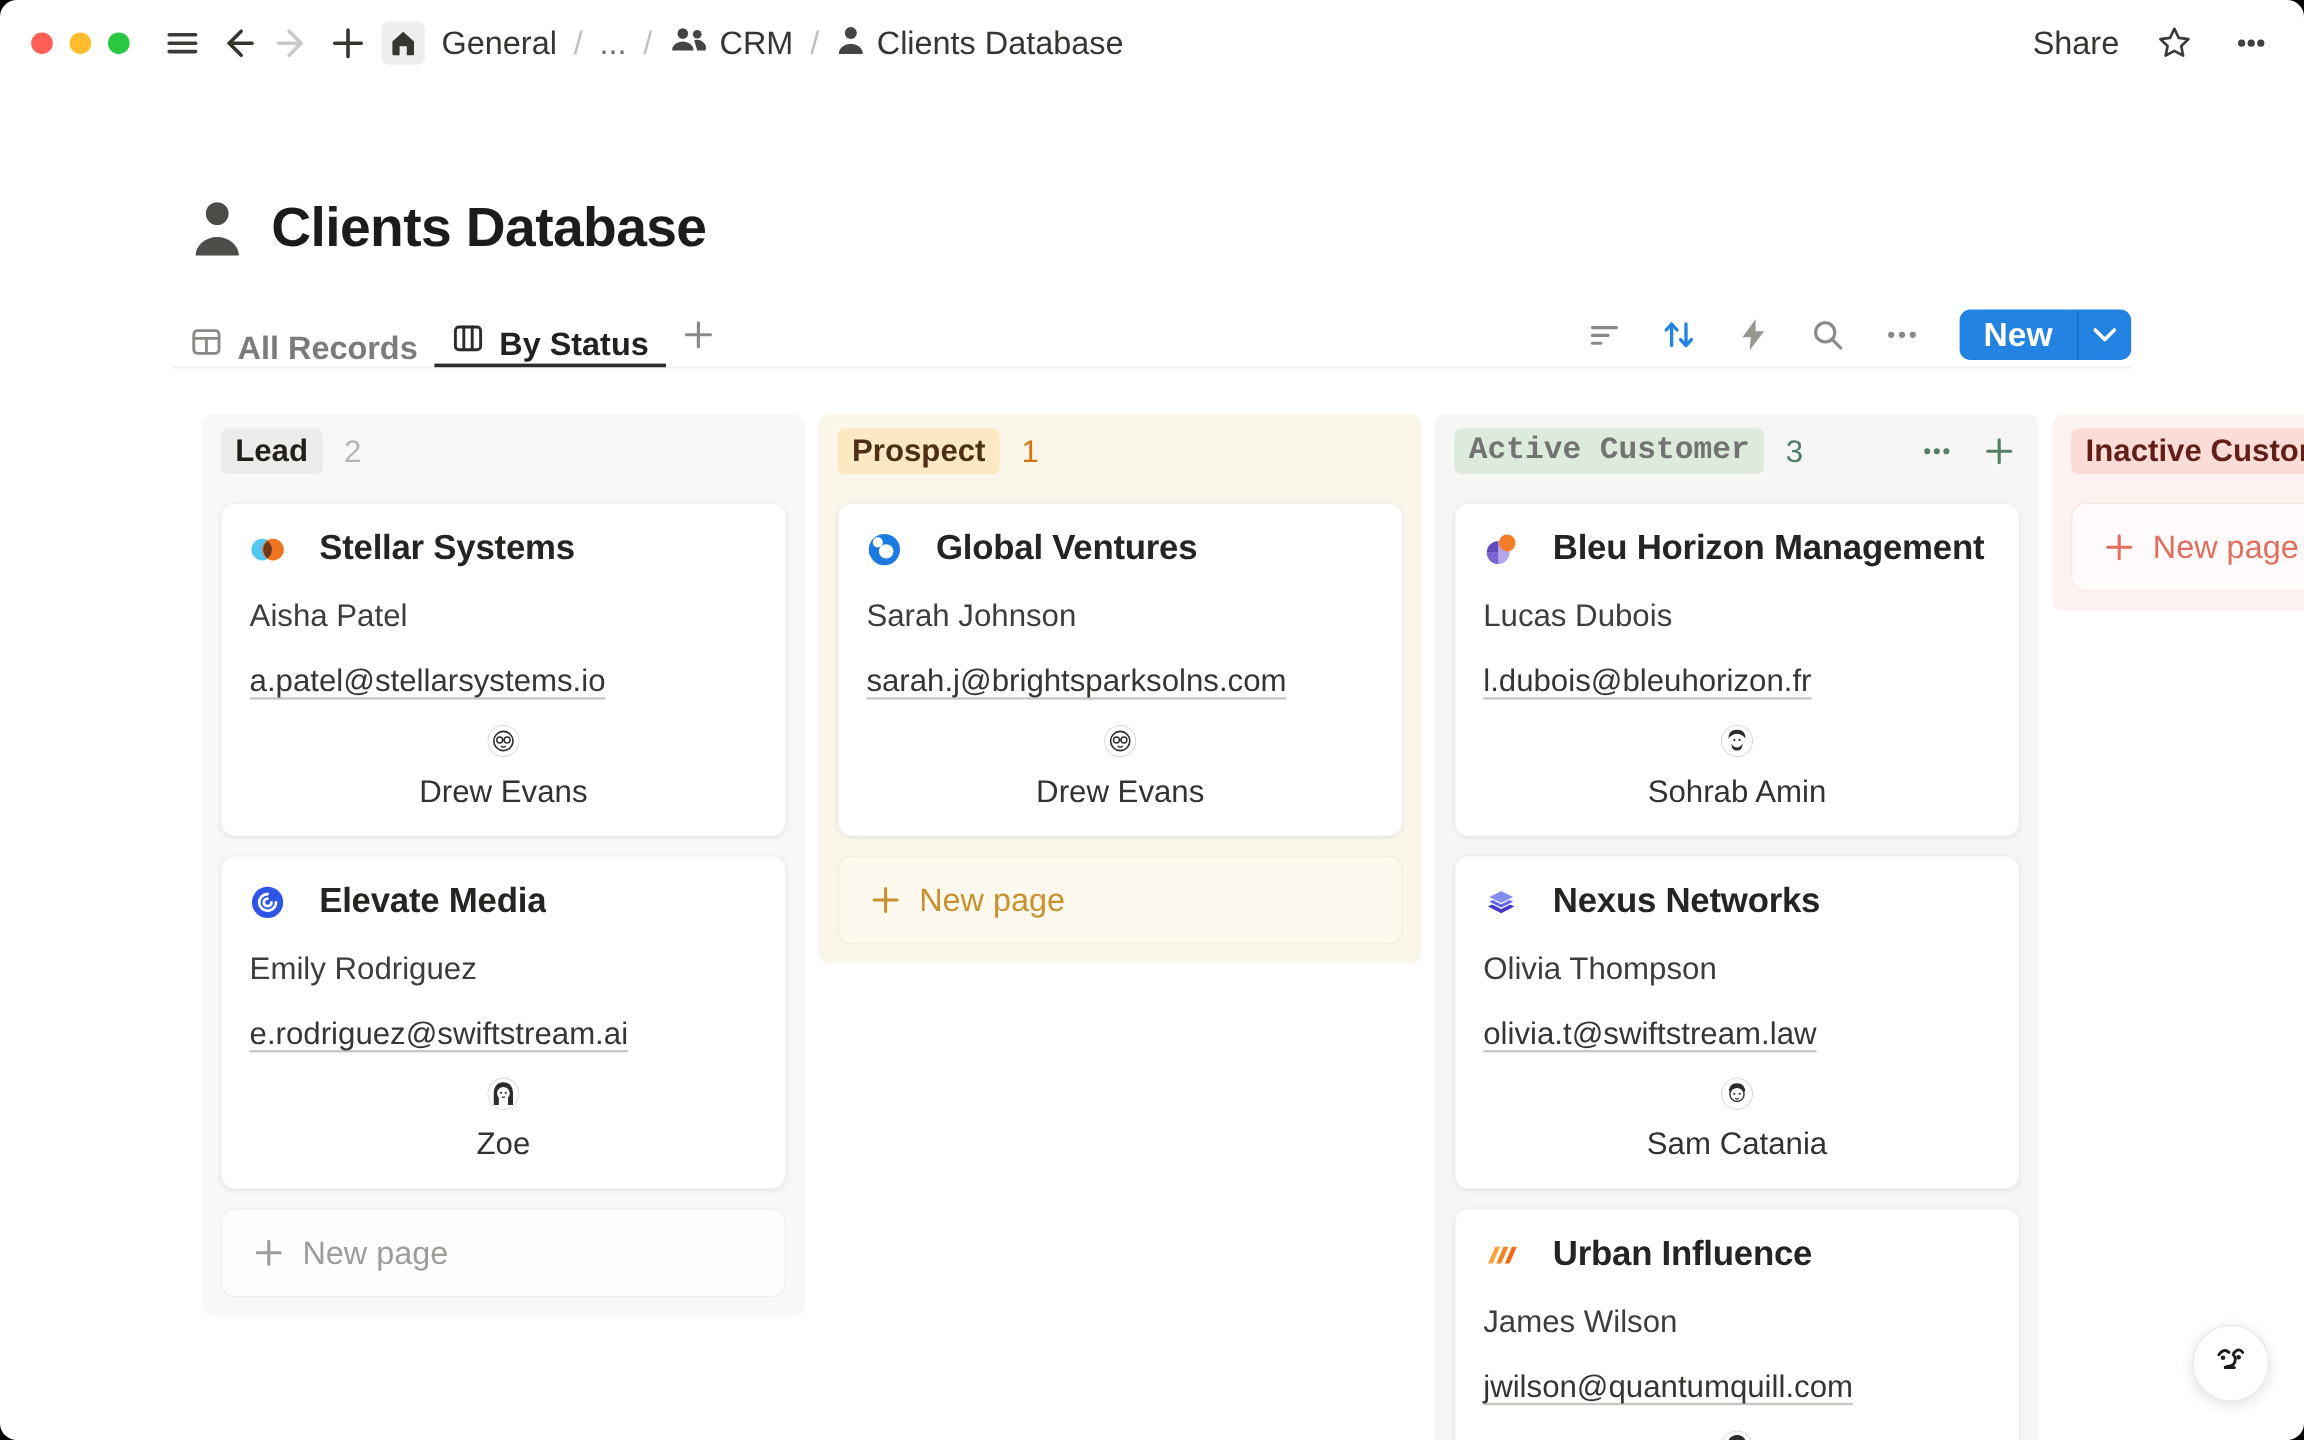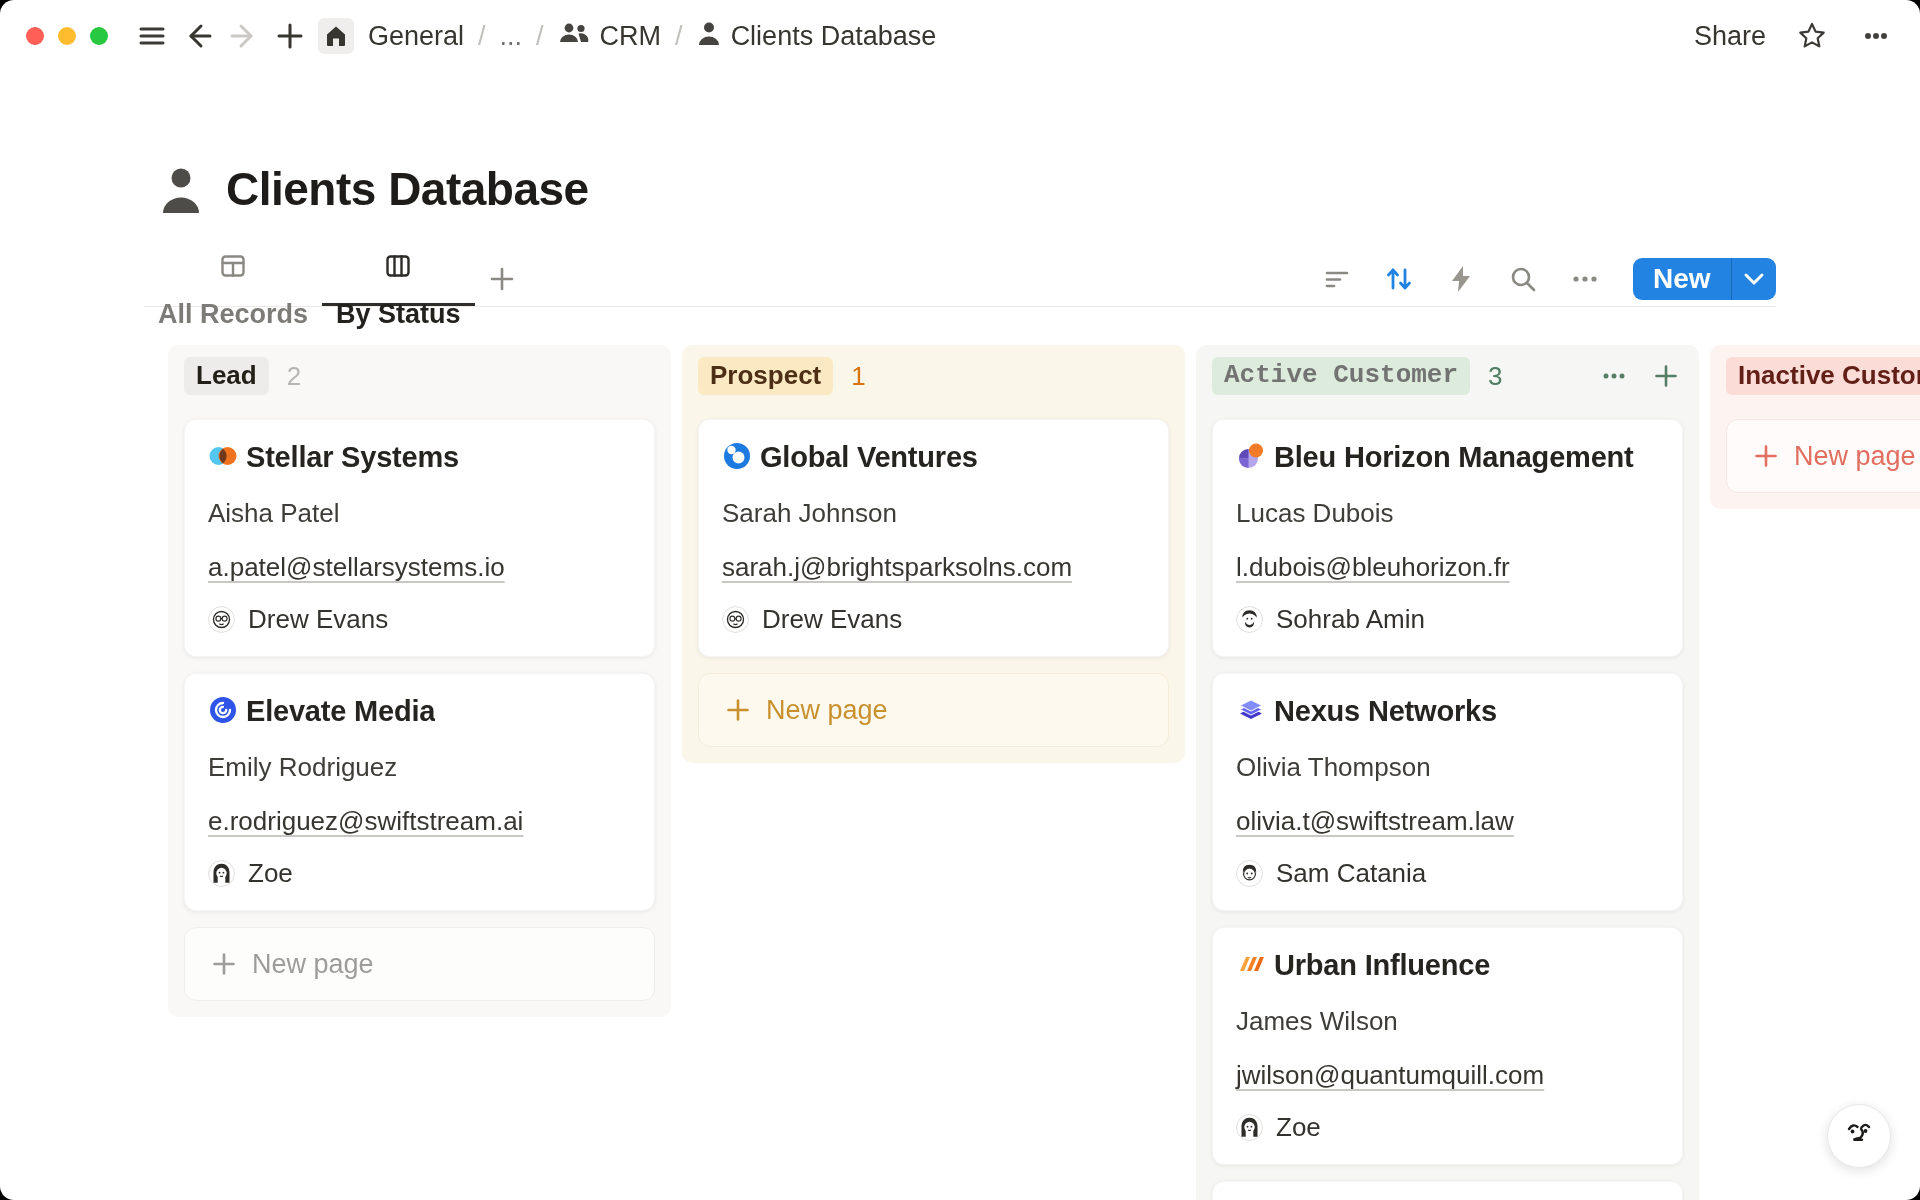--- a/index.html
+++ b/index.html
@@ -21,50 +21,50 @@
   .topbar-right{margin-left:auto;display:flex;align-items:center;gap:28px;}
   .share{font-size:27px;color:#37352f;font-weight:500;}
 
   
   .title-row{margin:88px 0 0 158px;display:flex;align-items:center;gap:22px;height:58px;}
   .title-icon svg{display:block;}
   h1.page-title{margin:0;font-size:46px;font-weight:700;color:#1d1c1a;letter-spacing:-0.5px;}
 
   
   .tabs-row{margin:34px 144px 0 144px;display:flex;align-items:center;border-bottom:1px solid #ebeae8;height:54px;}
-  .tab{display:flex;align-items:center;gap:12px;font-size:27px;font-weight:600;height:54px;
-       box-sizing:border-box;padding:0 14px;color:#7d7b77;flex-direction:column;}
+  .tab{display:flex;align-items:flex-end;gap:12px;font-size:27px;font-weight:600;height:54px;
+       box-sizing:border-box;padding:0 14px;color:#7d7b77;}
   .tab.active{color:#22211e;border-bottom:3.5px solid #2f2d2a;}
   .tab-add{margin-left:6px;display:flex;align-items:center;padding:0 8px;}
   .view-toolbar{margin-left:auto;display:flex;align-items:center;gap:26px;}
   .vt-icon{display:flex;align-items:center;justify-content:center;width:36px;height:36px;}
   .new-btn{display:flex;align-items:stretch;background:#2383e2;border-radius:9px;height:42px;overflow:hidden;margin-left:4px;}
   .new-btn-main{display:flex;align-items:center;padding:0 20px;color:#fff;font-size:28px;font-weight:600;}
   .new-btn-divider{width:1.5px;background:rgba(0,0,0,0.18);margin:0;}
   .new-btn-chevron{display:flex;align-items:center;justify-content:center;width:44px;}
 
   
   .board{margin-top:38px;padding-left:168px;display:flex;gap:11px;height:866px;overflow:hidden;align-items:flex-start;}
   .board-column{width:503px;flex:0 0 503px;border-radius:10px;padding:10px 16px 16px 16px;box-sizing:border-box;}
   .col-header{display:flex;align-items:center;gap:18px;margin:2px 0 24px 0;height:38px;}
   .col-badge{font-size:26px;font-weight:600;padding:1px 12px 3px;border-radius:6px;line-height:34px;white-space:nowrap;}
   .col-count{font-size:26px;font-weight:500;}
   .col-controls{margin-left:auto;display:flex;align-items:center;gap:18px;}
   .col-controls .vt-icon{width:34px;height:34px;}
 
   .card{background:#fff;border:1px solid rgba(15,15,15,0.045);border-radius:12px;
         box-shadow:0 1px 4px rgba(0,0,0,0.07);padding:21px 23px;margin-bottom:16px;}
-  .card-title{display:flex;align-items:flex-start;gap:8px;}
+  .card-title{display:flex;align-items:center;gap:28px;}
   .card-logo{width:30px;height:30px;flex:0 0 30px;}
   .card-logo svg{display:block;}
   .card-company{font-size:29px;font-weight:600;color:#252420;letter-spacing:-0.2px;white-space:nowrap;overflow:hidden;}
   .card-contact{margin-top:24px;font-size:26px;color:#3f3d39;line-height:30px;}
   .card-email{margin-top:24px;font-size:26px;color:#373530;line-height:30px;width:max-content;max-width:100%;
               text-decoration:underline;text-decoration-color:#c9c7c4;text-decoration-thickness:1.5px;text-underline-offset:5px;}
-  .card-owner{margin-top:22px;display:flex;align-items:center;gap:13px;}
+  .card-owner{margin-top:22px;display:flex;align-items:center;gap:13px;flex-direction:column;}
   .owner-avatar{width:27px;height:27px;border-radius:50%;overflow:hidden;flex:0 0 27px;}
   .owner-avatar svg{display:block;}
   .owner-name{font-size:26px;color:#34322e;}
 
   .new-page{height:74px;border-radius:12px;display:flex;align-items:center;gap:15px;
             padding-left:26px;font-size:27px;font-weight:500;box-sizing:border-box;border:1px solid transparent;}
   .partial-card{background:#fff;border:1px solid rgba(15,15,15,0.045);border-radius:12px;height:40px;
                 box-shadow:0 1px 4px rgba(0,0,0,0.07);}
 
   

